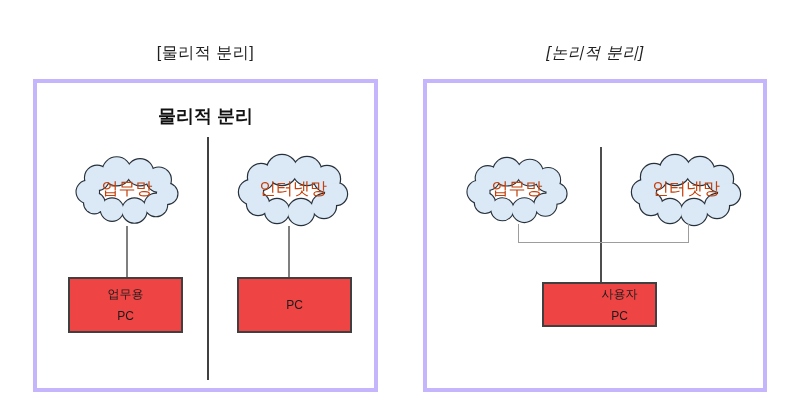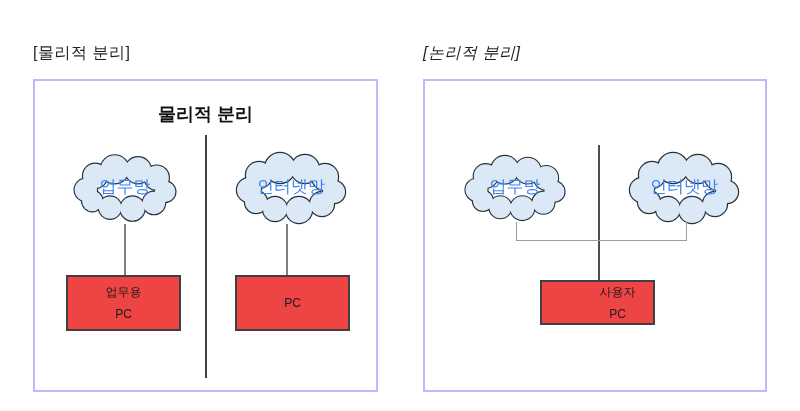--- a/index.html
+++ b/index.html
@@ -3,42 +3,42 @@
 <meta charset="utf-8">
 <style>
   html,body{margin:0;padding:0;background:#ffffff;}
   .stage{
     position:relative;width:800px;height:411px;background:#ffffff;
     font-family:"Liberation Sans","DejaVu Sans",sans-serif;color:#1a1a1a;
     overflow:hidden;
   }
   .caption{
     position:absolute;top:42px;font-size:16px;line-height:22px;
-    text-align:left;color:#1f1f1f;letter-spacing:0.5px;
+    text-align:center;color:#1f1f1f;letter-spacing:0.5px;
   }
   .caption.left{left:33px;width:345px;}
   .caption.right{left:423px;width:344px;font-style:italic;}
   .outer-box{
-    position:absolute;top:79px;height:313px;border:2px solid #c4b5fd;
+    position:absolute;top:79px;height:313px;border:4px solid #c4b5fd;
     box-sizing:border-box;background:#ffffff;
   }
   .outer-box.left{left:33px;width:345px;}
   .outer-box.right{left:423px;width:344px;}
   .inner-title{
     position:absolute;top:21px;left:0;width:100%;text-align:center;
     font-size:18px;font-weight:bold;line-height:24px;color:#111111;
   }
   .vline{position:absolute;background:#404040;width:2px;}
   .divider{left:170px;top:54px;height:243px;}
   .cloud-wrap{position:absolute;width:112px;height:76px;}
   .cloud-wrap svg{position:absolute;left:0;top:0;width:100%;height:100%;}
   .cloud-label{
     position:absolute;left:0;top:0;width:100%;height:100%;
     display:flex;align-items:center;justify-content:center;
-    font-size:17px;color:#3b82f6;padding-bottom:4px;box-sizing:border-box;
+    font-size:17px;color:#c2410c;padding-bottom:4px;box-sizing:border-box;
   }
   .drop-line{position:absolute;width:2px;background:#7f7f7f;}
   .thin-line{position:absolute;background:#9d9d9d;}
   .pc-box{
     position:absolute;border:2px solid #404040;box-sizing:border-box;
     background:#ef4444;display:flex;flex-direction:column;
     align-items:center;justify-content:center;
     font-size:12px;line-height:22px;text-align:right;color:#1c1c1c;
   }
 </style>

